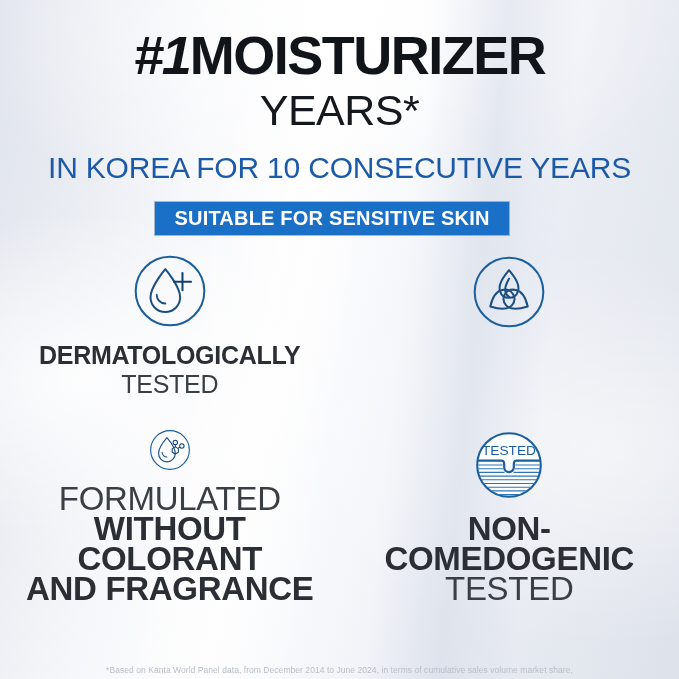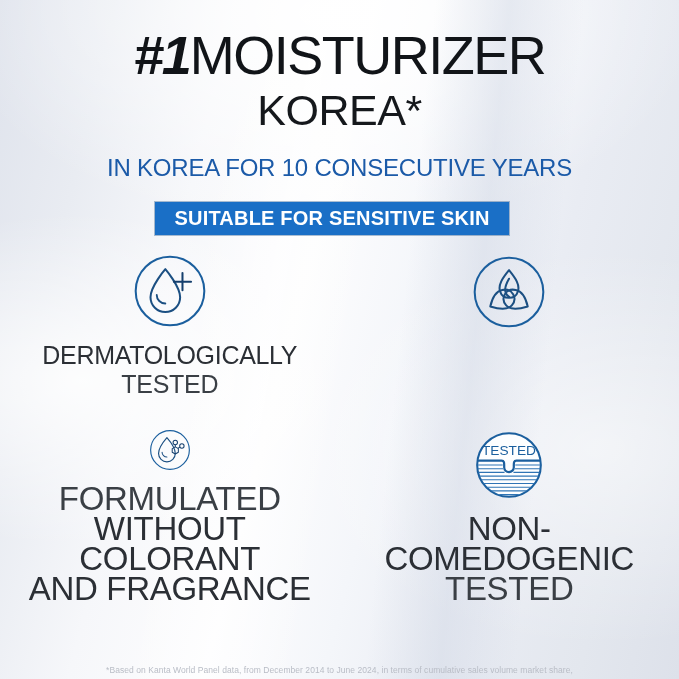--- a/index.html
+++ b/index.html
@@ -65,34 +65,34 @@
     color: #111418;
     letter-spacing: -1px;
     white-space: nowrap;
   }
   .headline-1 .num {
     font-weight: bold;
     font-style: italic;
     letter-spacing: -2px;
   }
   .headline-1 .word {
-    font-weight: normal;
+    font-weight: bold;
     letter-spacing: -1.5px;
     text-align: center;
   }
   .headline-2 {
     font-size: 43px;
     line-height: 50px;
     font-weight: normal;
     color: #15181c;
     letter-spacing: -0.5px;
     margin-top: 1px;
   }
   .headline-3 {
-    font-size: 24px;
+    font-size: 30px;
     line-height: 36px;
     font-weight: normal;
     color: #1b5aa8;
     letter-spacing: -0.2px;
     margin-top: 15px;
     white-space: nowrap;
   }
 
   
   .badge {
@@ -138,21 +138,21 @@
   }
   .claim-label {
     margin-top: 11px;
     text-align: center;
     font-size: 25px;
     line-height: 29px;
     color: #2b2f35;
     letter-spacing: -0.3px;
     white-space: pre-line;
   }
-  .claim-label .b { font-weight: normal; }
+  .claim-label .b { font-weight: bold; }
   .claim-label .r { font-weight: normal; color: #3a3f45; }
 
   .claim-2-icon-shift { margin-top: 1px; }
 
   
   .claim.row2 .claim-label {
     margin-top: 12px;
     font-size: 33px;
     line-height: 30px;
   }
@@ -173,21 +173,21 @@
   }
 </style>
 </head>
 <body>
 
 <div id="poster">
   <div id="content">
 
     <div class="headline-wrap">
       <div class="headline-1"><span class="num">#1</span><span class="word">MOISTURIZER</span></div>
-      <div class="headline-2">KOREA*</div>
+      <div class="headline-2">YEARS*</div>
       <div class="headline-3">IN KOREA FOR 10 CONSECUTIVE YEARS</div>
     </div>
 
     <div class="badge">
       <span class="badge-text">SUITABLE FOR SENSITIVE SKIN</span>
     </div>
 
     <div class="claims">
 
       <div class="claim row1">

